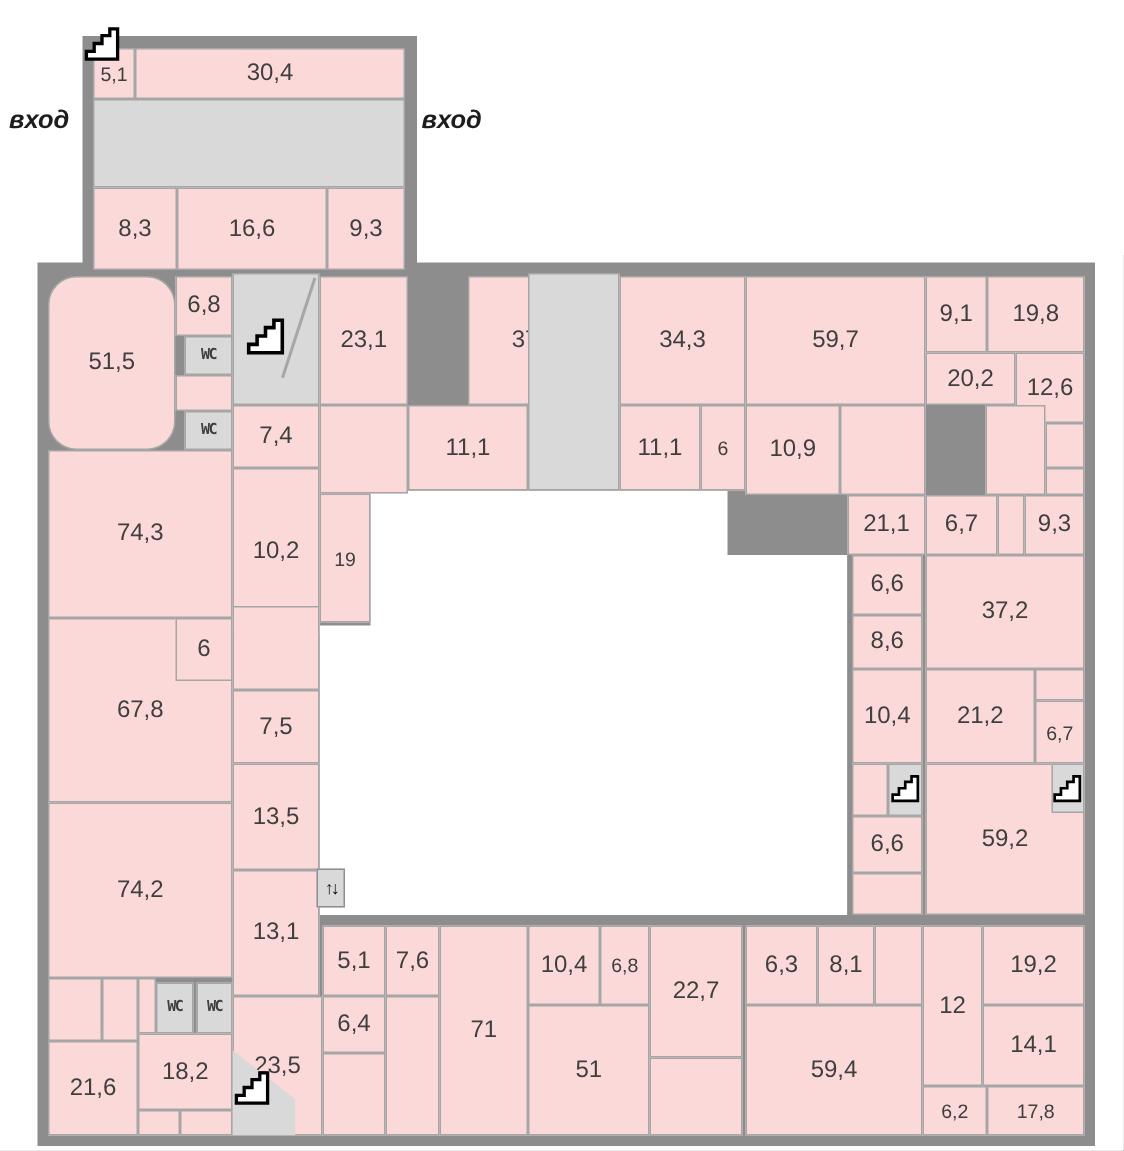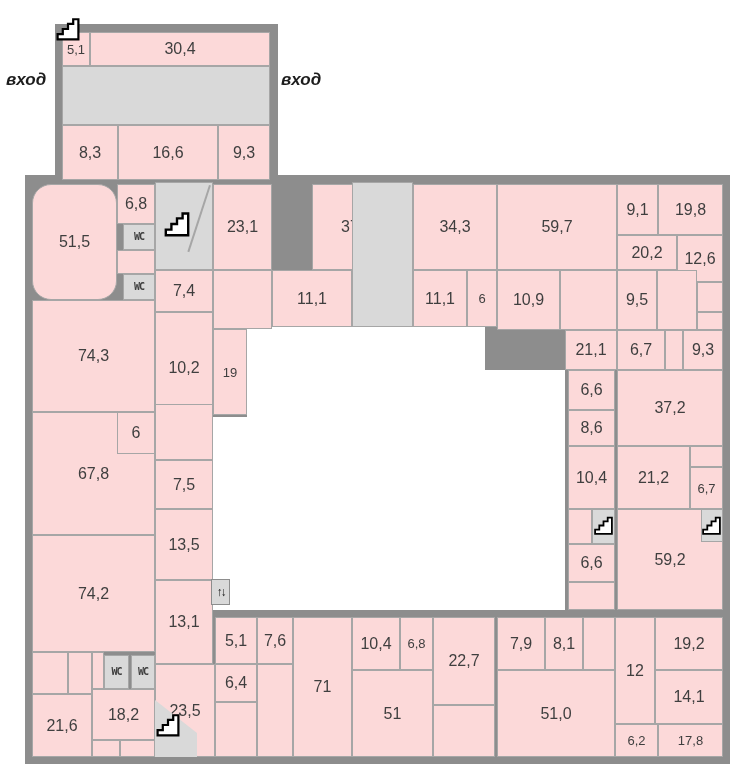--- a/index.html
+++ b/index.html
@@ -108,23 +108,20 @@
       <div class="room pink" style="left: 413px; top: 258px; width: 54px; height: 57px;">
         <span class="room-label">11,1</span>
       </div>
       <div class="room pink" style="left: 467px; top: 258px; width: 30px; height: 57px;">
         <span class="room-label small">6</span>
       </div>
       <div class="room pink" style="left: 497px; top: 258px; width: 63px; height: 60px;">
         <span class="room-label">10,9</span>
       </div>
       <div class="room pink" style="left: 560px; top: 258px; width: 57px; height: 60px;"></div>
-      <div class="room pink" style="left: 617px; top: 258px; width: 40px; height: 60px;">
-        <span class="room-label">9,5</span>
-      </div>
       <div class="room pink" style="left: 657px; top: 258px; width: 40px; height: 60px;"></div>
       <div class="room pink" style="left: 697px; top: 270px; width: 26px; height: 30px;"></div>
       <div class="room pink" style="left: 697px; top: 300px; width: 26px; height: 18px;"></div>
       <div class="room pink" style="left: 565px; top: 318px; width: 52px; height: 40px;">
         <span class="room-label">21,1</span>
       </div>
       <div class="room pink" style="left: 617px; top: 318px; width: 48px; height: 40px;">
         <span class="room-label">6,7</span>
       </div>
       <div class="room pink" style="left: 665px; top: 318px; width: 18px; height: 40px;"></div>
@@ -209,28 +206,28 @@
         <span class="room-label small">6,8</span>
       </div>
       <div class="room pink" style="left: 433px; top: 605px; width: 62px; height: 88px;">
         <span class="room-label">22,7</span>
       </div>
       <div class="room pink" style="left: 352px; top: 658px; width: 81px; height: 87px;">
         <span class="room-label">51</span>
       </div>
       <div class="room pink" style="left: 433px; top: 693px; width: 62px; height: 52px;"></div>
       <div class="room pink" style="left: 497px; top: 605px; width: 48px; height: 53px;">
-        <span class="room-label">7,9</span>
+        <span class="room-label">6,3</span>
       </div>
       <div class="room pink" style="left: 545px; top: 605px; width: 38px; height: 53px;">
         <span class="room-label">8,1</span>
       </div>
       <div class="room pink" style="left: 583px; top: 605px; width: 32px; height: 53px;"></div>
       <div class="room pink" style="left: 497px; top: 658px; width: 118px; height: 87px;">
-        <span class="room-label">51,0</span>
+        <span class="room-label">59,4</span>
       </div>
       <div class="room pink" style="left: 615px; top: 605px; width: 40px; height: 107px;">
         <span class="room-label">12</span>
       </div>
       <div class="room pink" style="left: 655px; top: 605px; width: 68px; height: 53px;">
         <span class="room-label">19,2</span>
       </div>
       <div class="room pink" style="left: 655px; top: 658px; width: 68px; height: 54px;">
         <span class="room-label">14,1</span>
       </div>

